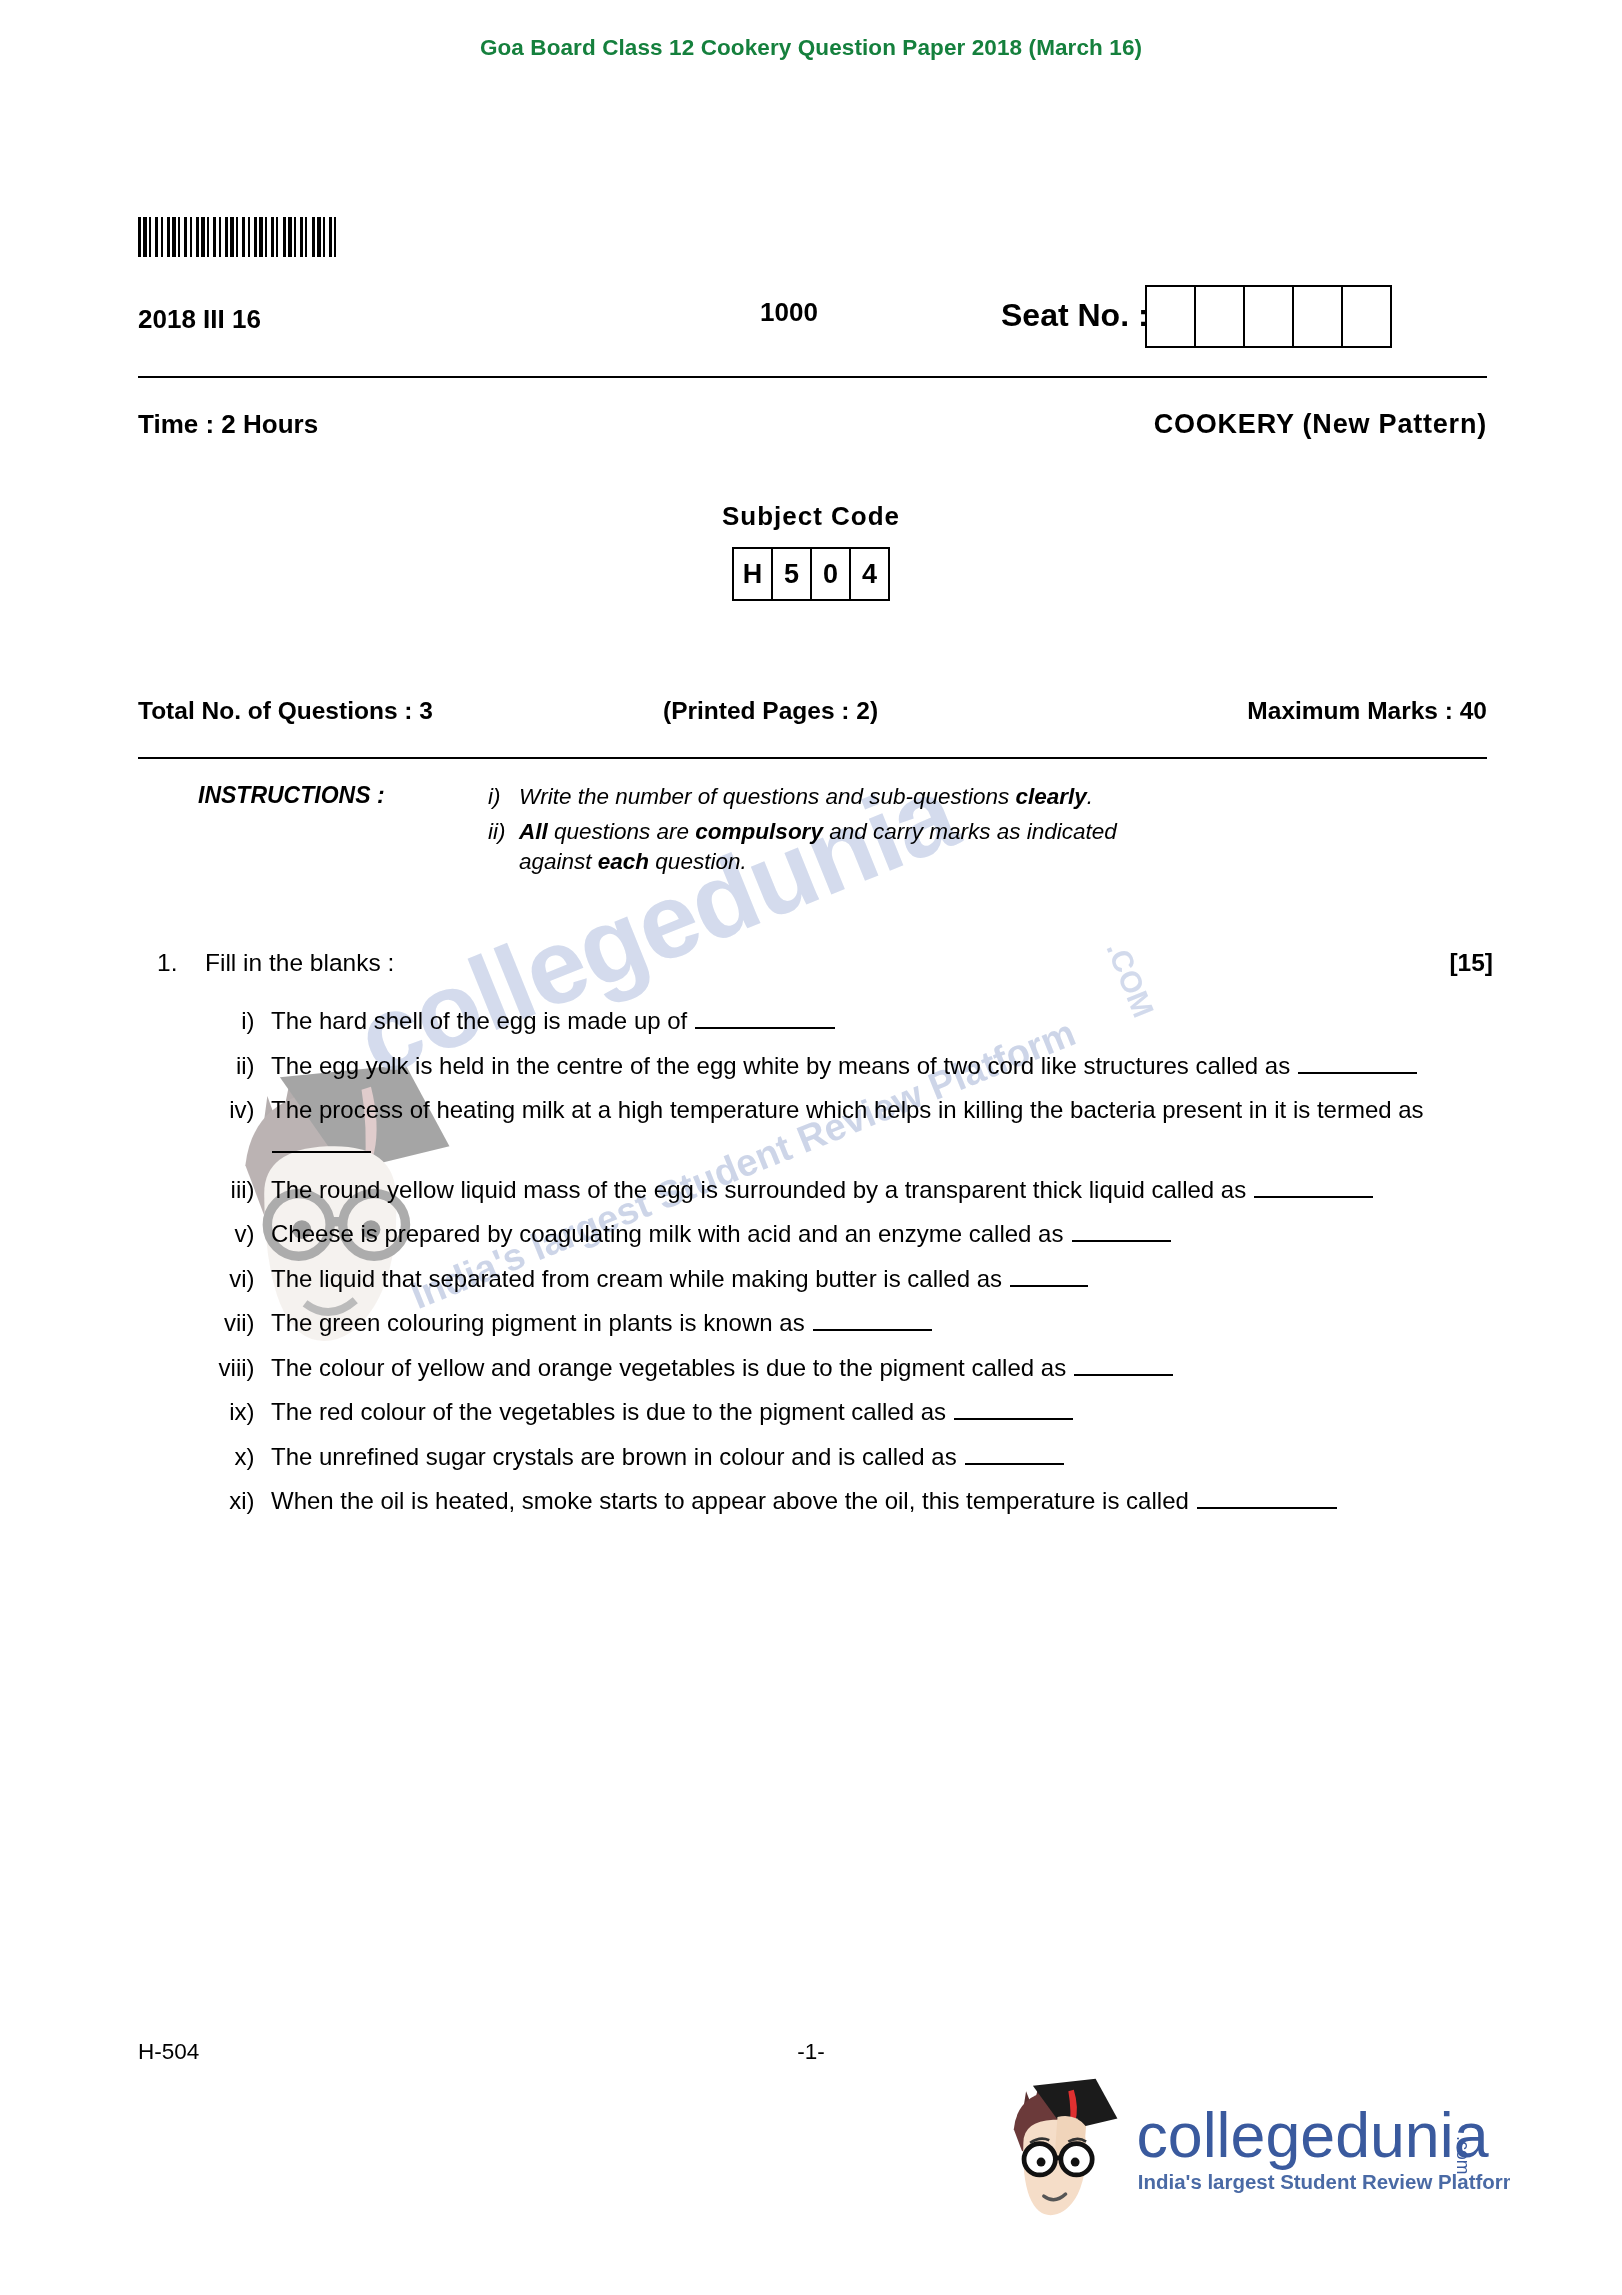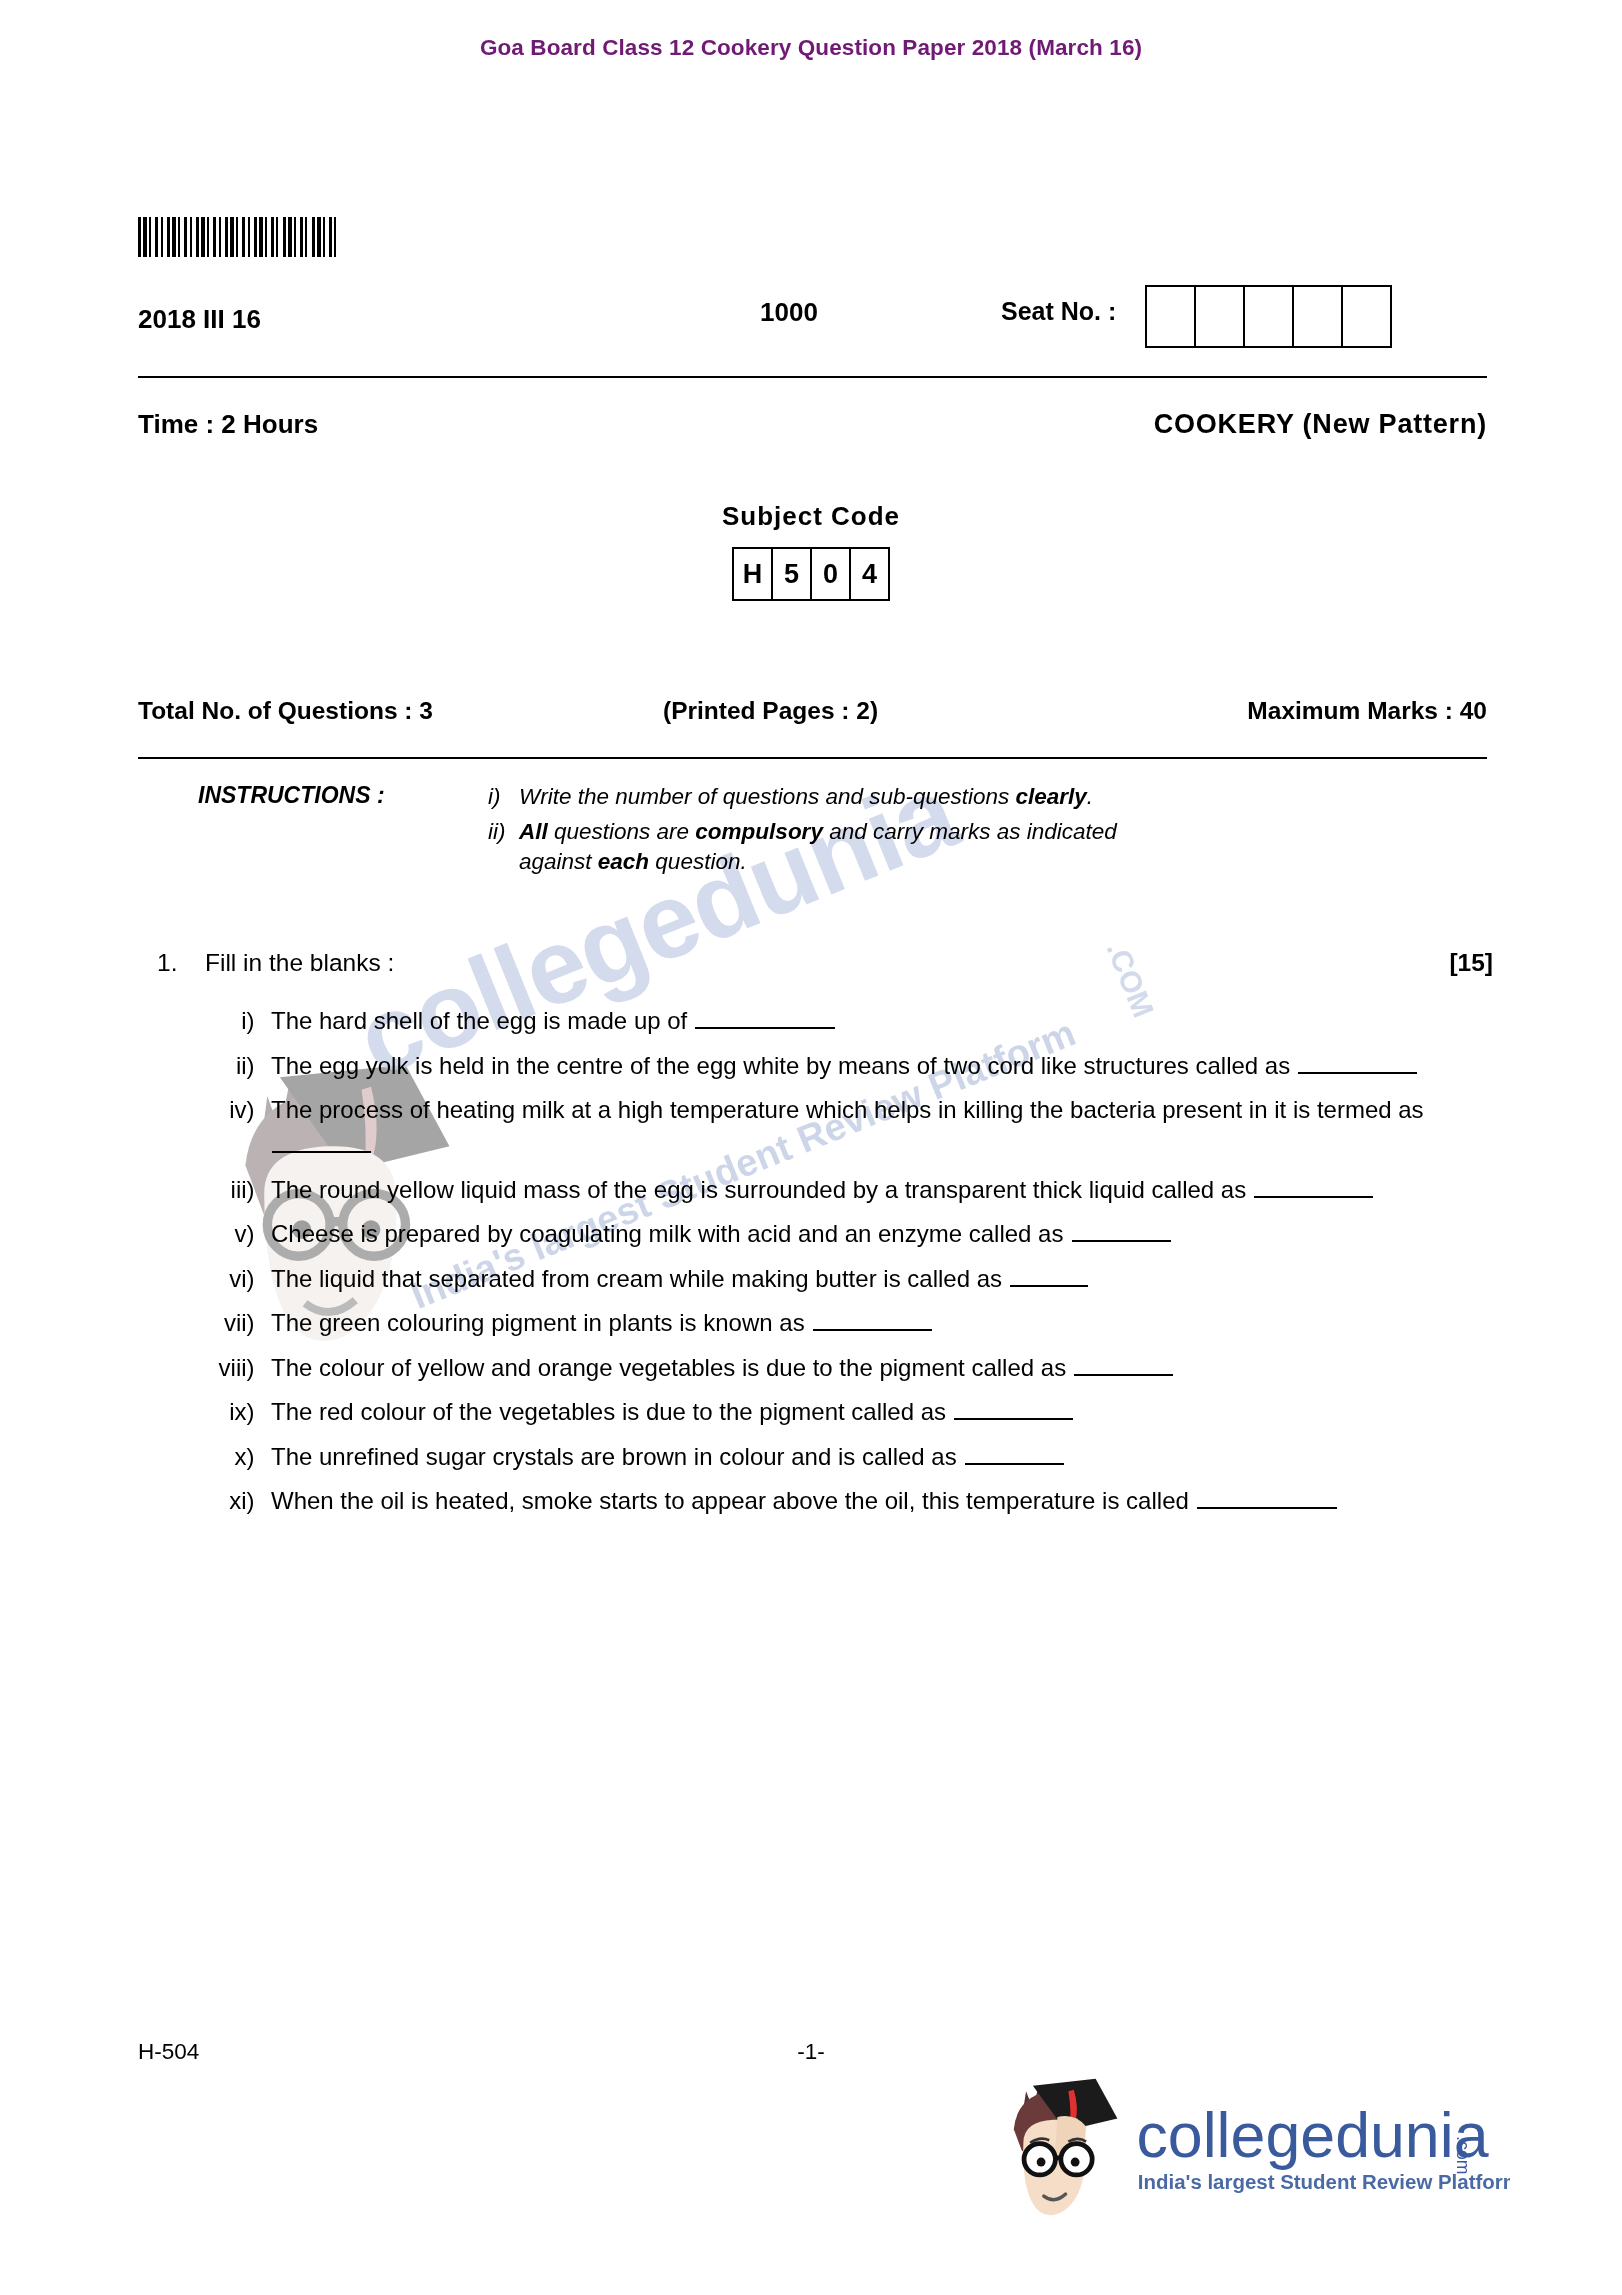--- a/index.html
+++ b/index.html
@@ -19,21 +19,21 @@
   
   .page-title {
     position: absolute;
     top: 35px;
     left: 0;
     width: 1622px;
     text-align: center;
     font-size: 22.5px;
     font-weight: bold;
     letter-spacing: 0.1px;
-    color: #701a75;
+    color: #15803d;
   }
 
   
   .sheet {
     position: absolute;
     top: 0; left: 0;
     width: 1622px;
     height: 2295px;
   }
 
@@ -64,21 +64,21 @@
   .code-left {
     position: absolute; left: 0; top: 12.3px;
     font-size: 26px; font-weight: bold; margin-top: 7px;
   }
   .code-mid {
     position: absolute; left: 622px; top: 12.3px;
     font-size: 26px; font-weight: bold;
   }
   .seat-label {
     position: absolute; left: 863px; top: 12.3px;
-    font-size: 25px; font-weight: bold;
+    font-size: 32px; font-weight: bold;
   }
   .seat-boxes {
     position: absolute; left: 1007px; top: 0px;
     display: flex;
     border: 2px solid #000;
     border-right: none;
   }
   .seat-boxes .cell {
     width: 47px;
     height: 59px;

